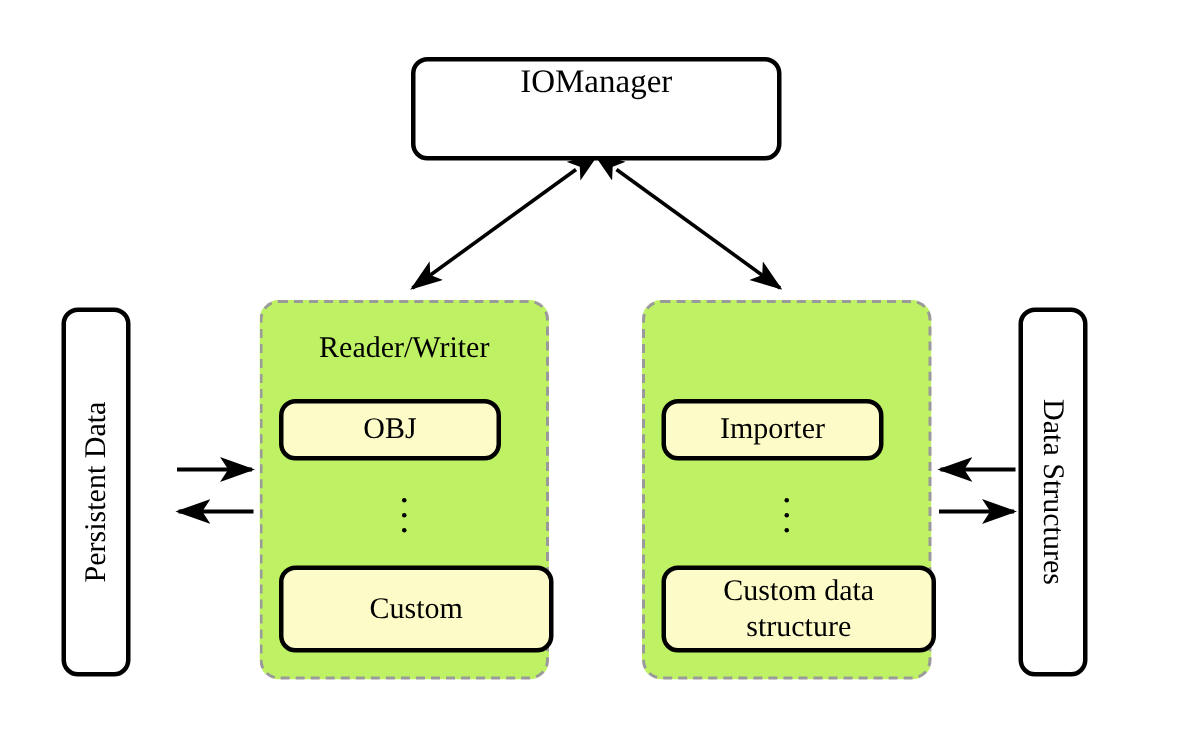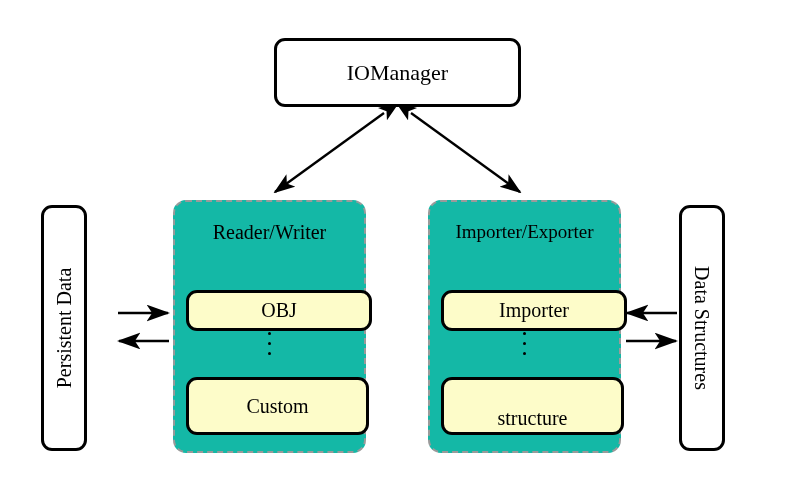--- a/index.html
+++ b/index.html
@@ -32,21 +32,20 @@
   }
 
   
   .node-box {
     position: absolute;
     box-sizing: border-box;
     border: 3px solid #000000;
     border-radius: 11px;
     background: #ffffff;
     display: flex;
-    align-items: center;
     justify-content: center;
     text-align: center;
     line-height: 1.18;
   }
 
   
   #iomanager-box {
     left: 274px;
     top: 38px;
     width: 247px;
@@ -89,21 +88,21 @@
     white-space: nowrap;
     line-height: 1;
   }
   .rot-ccw { transform: rotate(-90deg); }
   .rot-cw  { transform: rotate(90deg); }
 
   
   .panel {
     position: absolute;
     box-sizing: border-box;
-    background: #14b8a6;
+    background: #bef264;
     border: 2px dashed #9a9a9a;
     border-radius: 13px;
   }
   #reader-writer-panel {
     left: 173px;
     top: 200px;
     width: 193px;
     height: 253px;
   }
   #importer-exporter-panel {
@@ -133,22 +132,22 @@
     background: #fdfcc9;
     display: flex;
     align-items: center;
     justify-content: center;
     text-align: center;
     font-size: 20px;
     line-height: 1.22;
   }
   .inner-top {
     left: 11px;
-    top: 88px;
-    width: 186px;
+    top: 64px;
+    width: 148px;
     height: 41px;
     justify-content: center;
   }
   .inner-bottom {
     left: 11px;
     top: 175px;
     width: 183px;
     height: 58px;
   }
 
@@ -241,33 +240,32 @@
     </div>
 
     <div class="inner-box inner-bottom">
       <span>
         <span>Custom</span><br>
       </span>
     </div>
   </div>
 
   <div class="panel" id="importer-exporter-panel">
-    <div class="panel-title">Importer/Exporter</div>
 
     <div class="inner-box inner-top">
       <span>Importer</span>
     </div>
 
     <div class="vdots">
       <span></span>
         <span></span>
         <span></span>
     </div>
 
     <div class="inner-box inner-bottom">
       <span>
-        <br>
+        <span>Custom data</span><br>
         <span>structure</span>
       </span>
     </div>
   </div>
 
 </div>
 
 </body></html>

